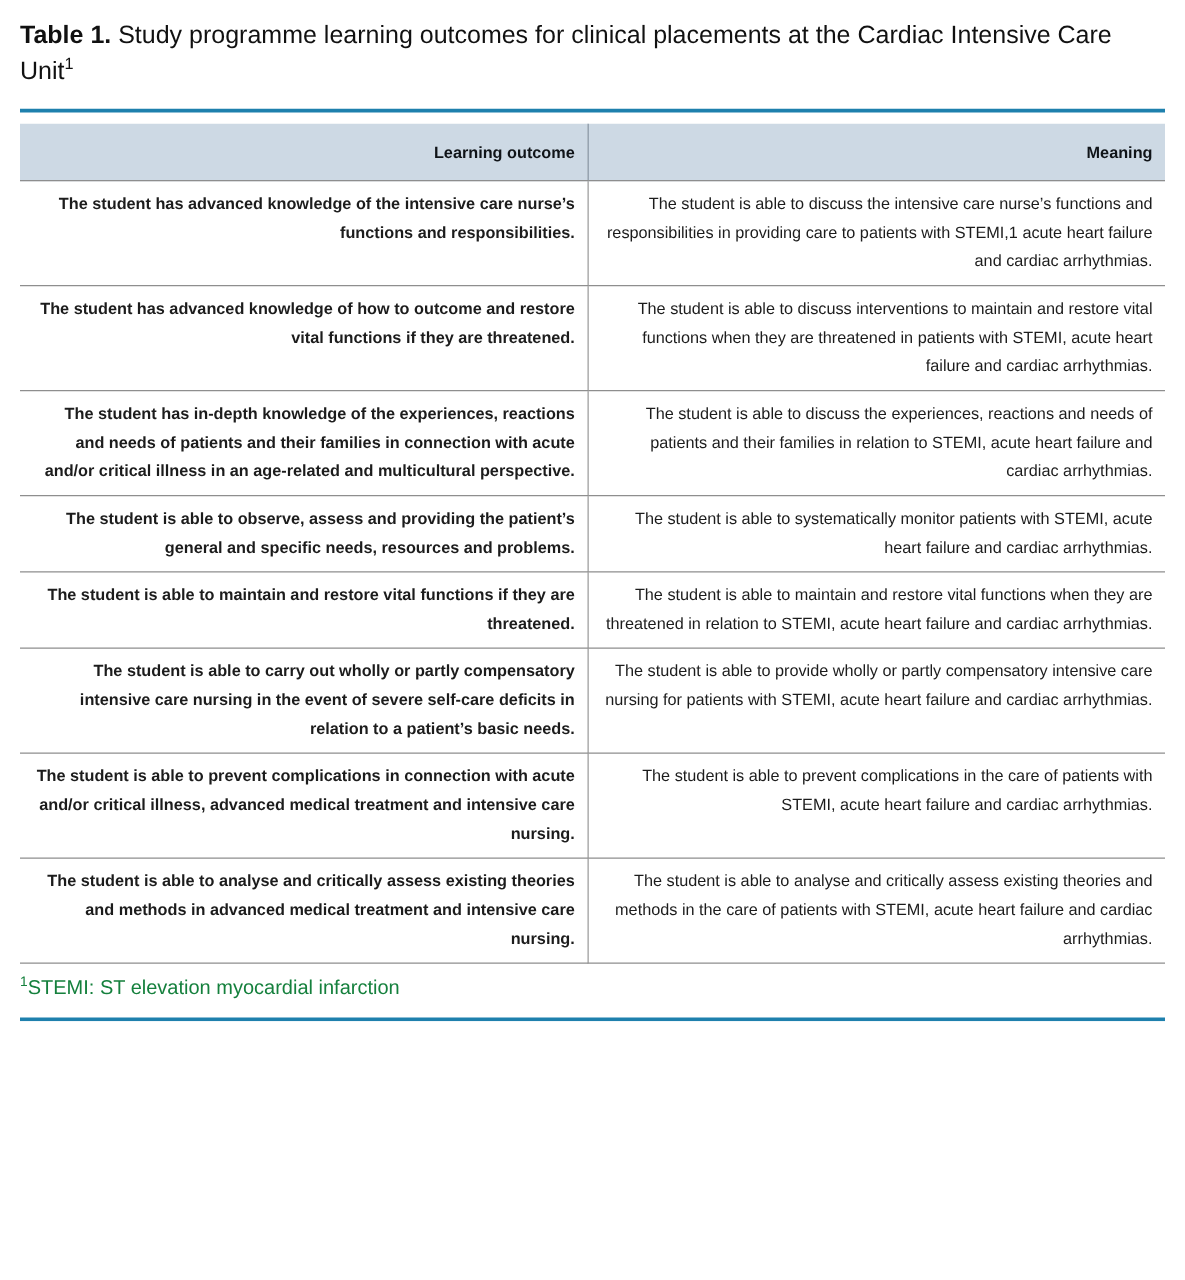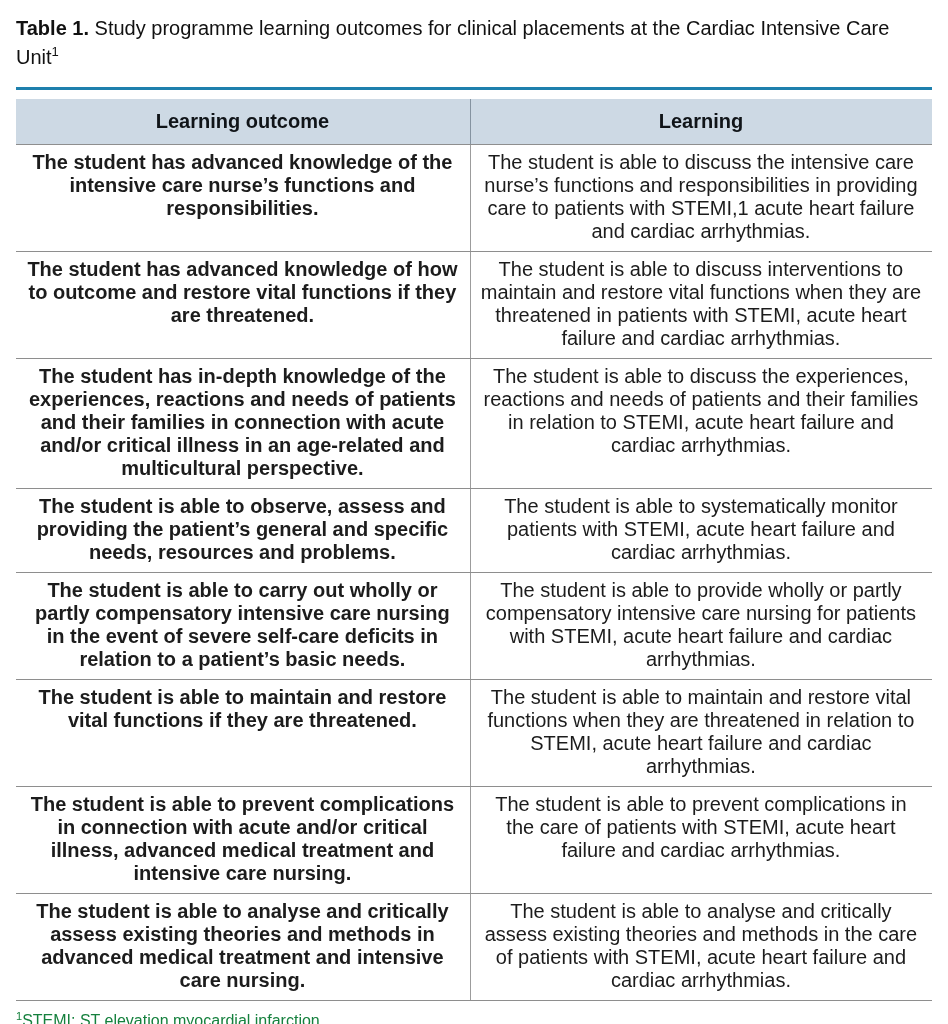--- a/index.html
+++ b/index.html
@@ -34,23 +34,23 @@
     border:none;
     margin:0;
   }
   .top-rule{margin-bottom:9px;}
   table.lo-table{
     width:100%;
     border-collapse:collapse;
     table-layout:fixed;
   }
   .lo-table th,.lo-table td{
-    font-size:20px;
+    font-size:13px;
     line-height:23px;
-    text-align:center;
+    text-align:right;
     vertical-align:top;
     padding:6px 10px 8px 9px;
     border-bottom:1px solid var(--row-divider);
     word-wrap:break-word;
   }
   .lo-table th{
     background:var(--header-bg);
     font-weight:700;
     padding-top:11px;
     padding-bottom:11px;
@@ -83,47 +83,47 @@
   <div class="top-rule"></div>
 
   <table class="lo-table">
     <colgroup>
         <col class="c1">
         <col class="c2">
       </colgroup>
     <thead>
       <tr>
         <th>Learning outcome</th>
-        <th>Learning</th>
+        <th>Meaning</th>
       </tr>
     </thead>
     <tbody>
       <tr>
         <td>The student has advanced knowledge of the intensive care nurse’s functions and responsibilities.</td>
         <td>The student is able to discuss the intensive care nurse’s functions and responsibilities in providing care to patients with STEMI,1 acute heart failure and cardiac arrhythmias.</td>
       </tr>
       <tr>
         <td>The student has advanced knowledge of how to outcome and restore vital functions if they are threatened.</td>
         <td>The student is able to discuss interventions to maintain and restore vital functions when they are threatened in patients with STEMI, acute heart failure and cardiac arrhythmias.</td>
       </tr>
       <tr>
         <td>The student has in-depth knowledge of the experiences, reactions and needs of patients and their families in connection with acute and/or critical illness in an age-related and multicultural perspective.</td>
         <td>The student is able to discuss the experiences, reactions and needs of patients and their families in relation to STEMI, acute heart failure and cardiac arrhythmias.</td>
       </tr>
       <tr>
         <td>The student is able to observe, assess and providing the patient’s general and specific needs, resources and problems.</td>
         <td>The student is able to systematically monitor patients with STEMI, acute heart failure and cardiac arrhythmias.</td>
       </tr>
       <tr>
+        <td>The student is able to maintain and restore vital functions if they are threatened.</td>
+        <td>The student is able to maintain and restore vital functions when they are threatened in relation to STEMI, acute heart failure and cardiac arrhythmias.</td>
+      </tr>
+      <tr>
         <td>The student is able to carry out wholly or partly compensatory intensive care nursing in the event of severe self-care deficits in relation to a patient’s basic needs.</td>
         <td>The student is able to provide wholly or partly compensatory intensive care nursing for patients with STEMI, acute heart failure and cardiac arrhythmias.</td>
-      </tr>
-      <tr>
-        <td>The student is able to maintain and restore vital functions if they are threatened.</td>
-        <td>The student is able to maintain and restore vital functions when they are threatened in relation to STEMI, acute heart failure and cardiac arrhythmias.</td>
       </tr>
       <tr>
         <td>The student is able to prevent complications in connection with acute and/or critical illness, advanced medical treatment and intensive care nursing.</td>
         <td>The student is able to prevent complications in the care of patients with STEMI, acute heart failure and cardiac arrhythmias.</td>
       </tr>
       <tr>
         <td>The student is able to analyse and critically assess existing theories and methods in advanced medical treatment and intensive care nursing.</td>
         <td>The student is able to analyse and critically assess existing theories and methods in the care of patients with STEMI, acute heart failure and cardiac arrhythmias.</td>
       </tr>
     </tbody>

